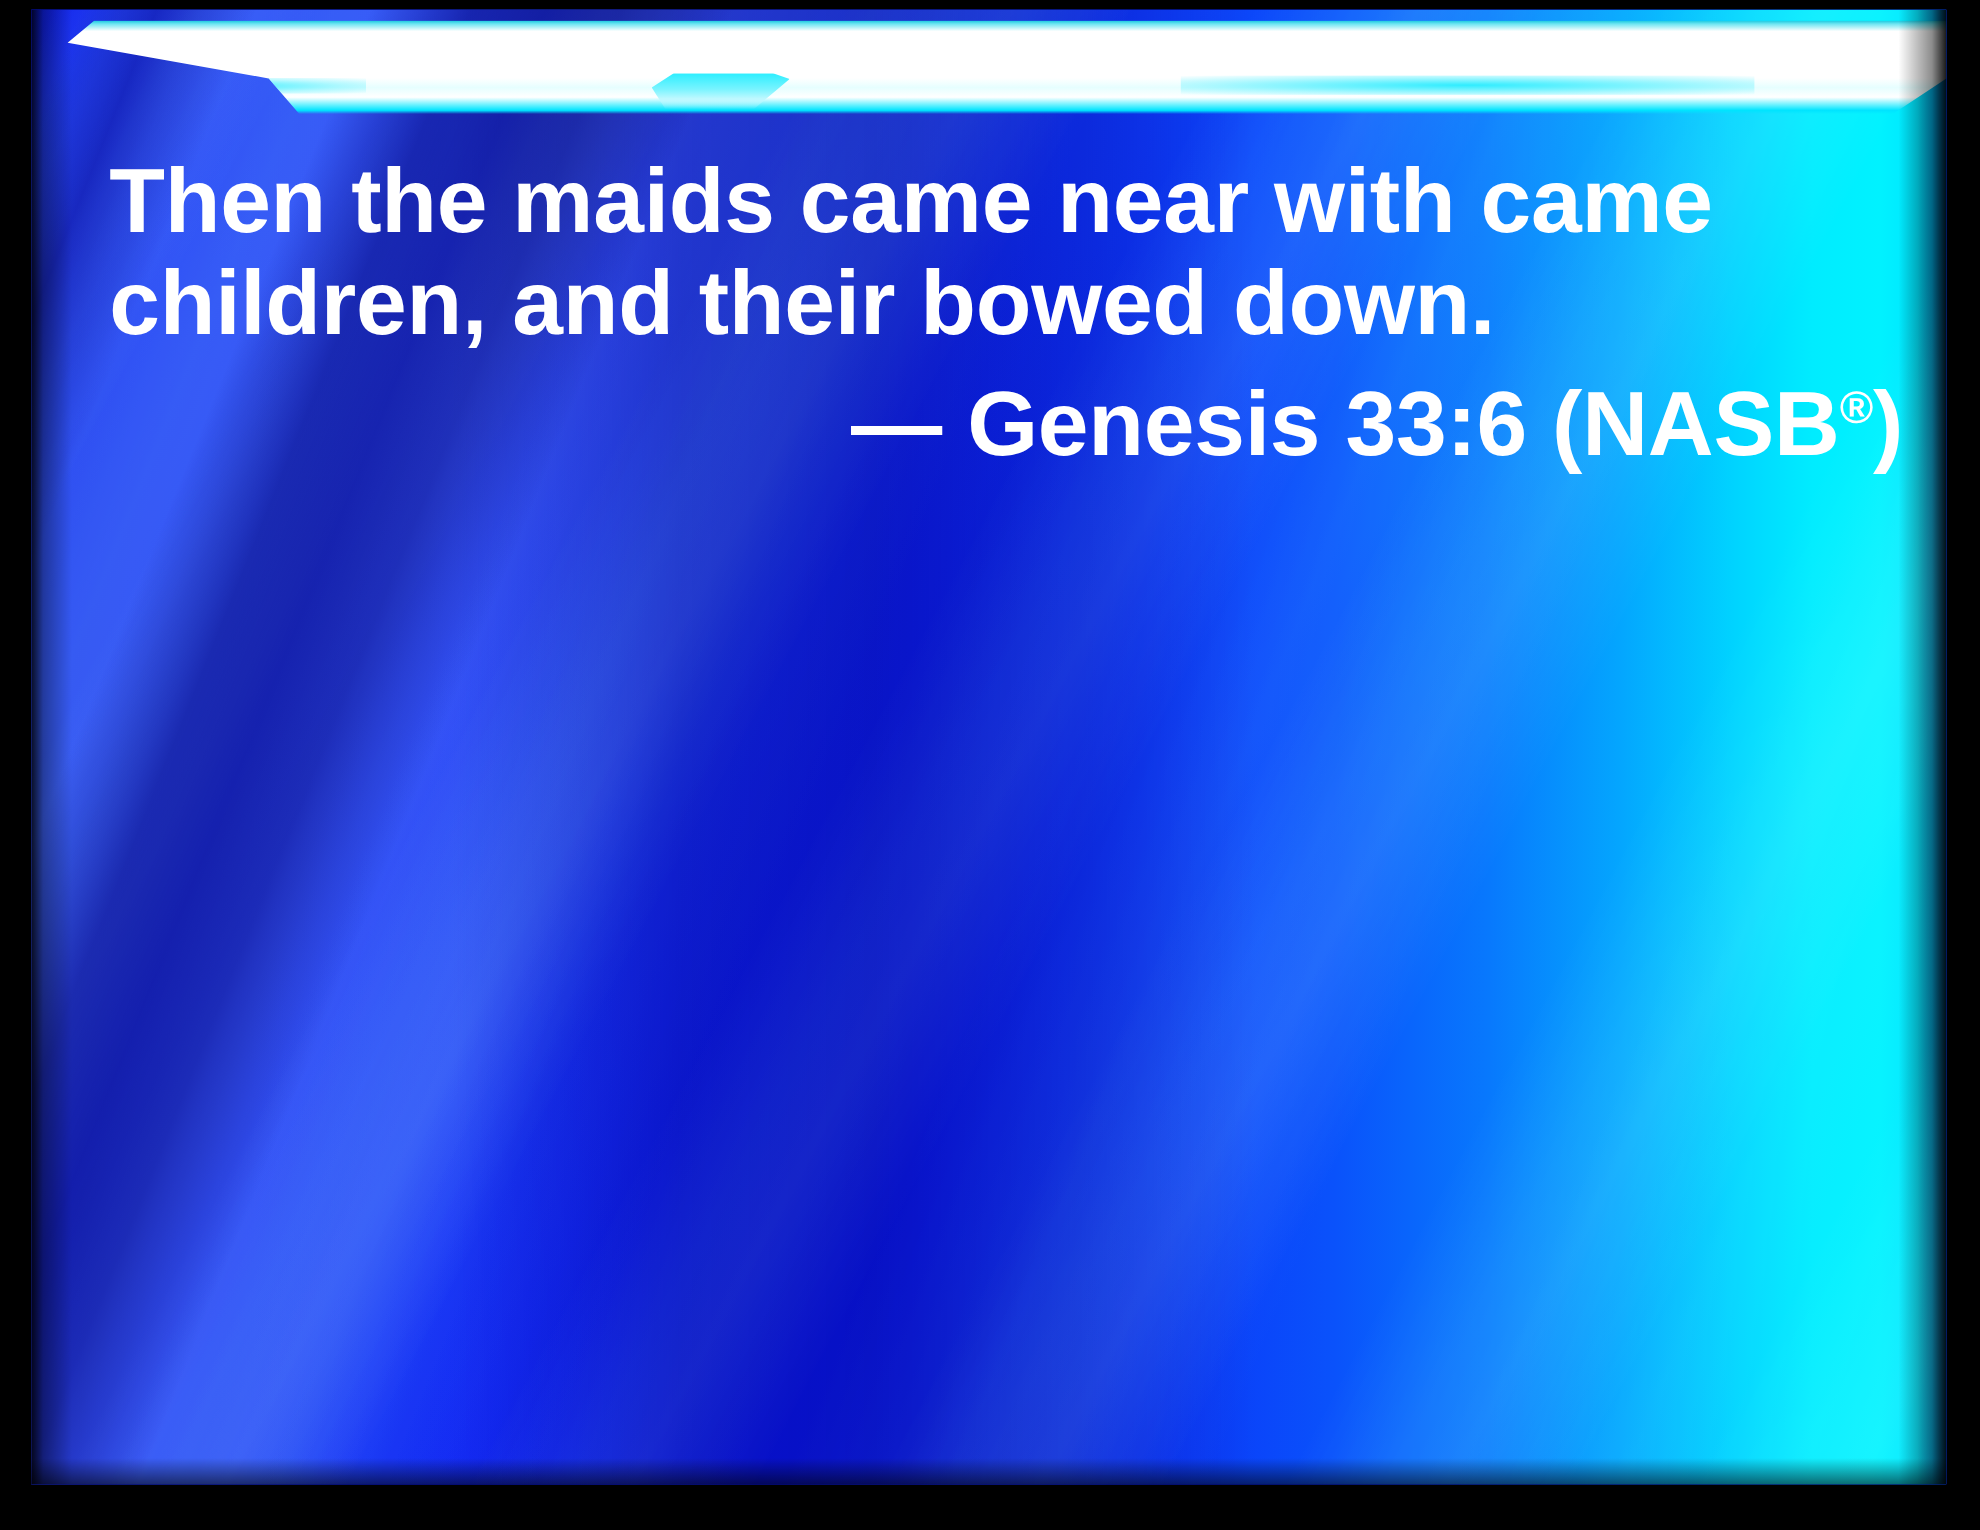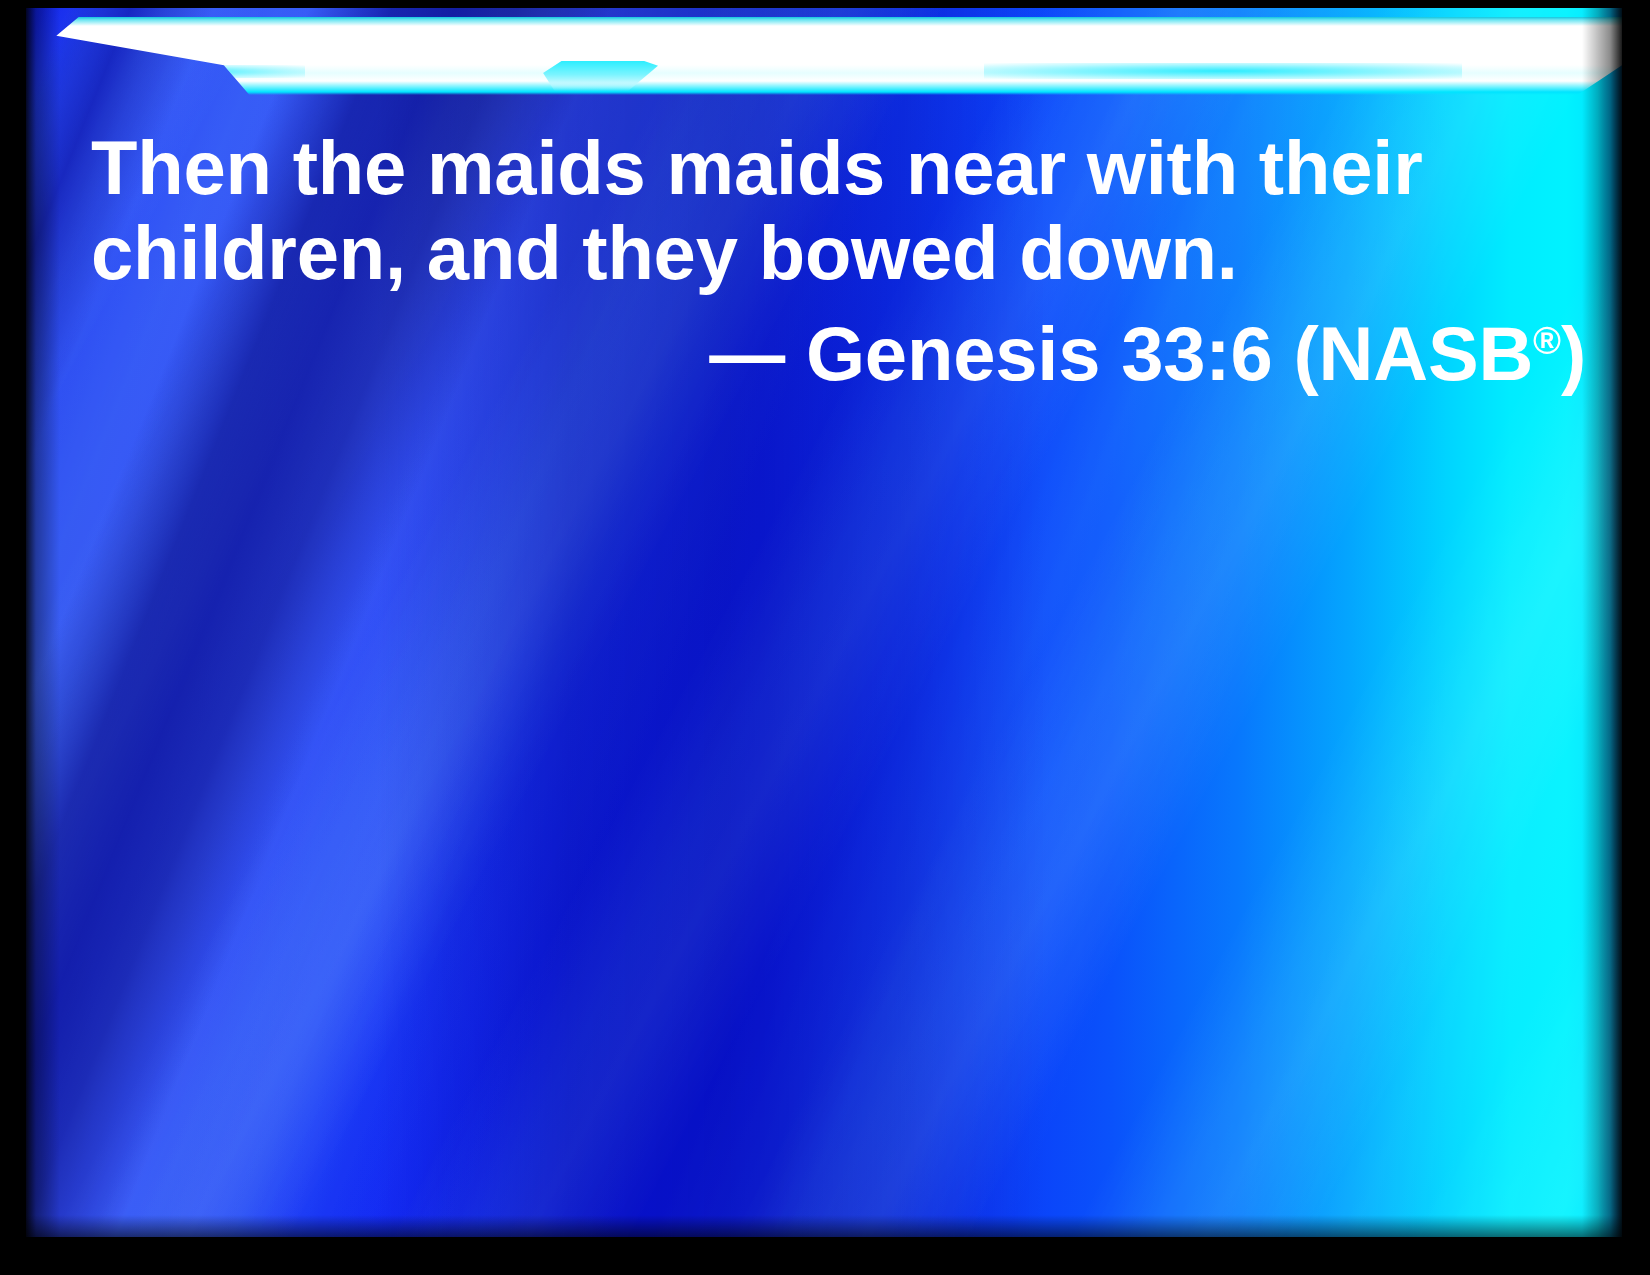--- a/index.html
+++ b/index.html
@@ -255,19 +255,19 @@
       <div id="glow-wisp-left"></div>
       <div id="glow-wisp-right"></div>
       <div id="glow-notch"></div>
     </div>
 
     <div class="layer vignette-left"></div>
     <div class="layer vignette-right"></div>
     <div class="layer vignette-bottom"></div>
 
     <div id="verse-block">
-      <div class="verse-line" id="verse-line-1">Then the maids maids near with their</div>
-      <div class="verse-line" id="verse-line-2">children, and they bowed down.</div>
+      <div class="verse-line" id="verse-line-1">Then the maids came near with came</div>
+      <div class="verse-line" id="verse-line-2">children, and their bowed down.</div>
       <div class="verse-line" id="verse-line-3"><span>— Genesis 33:6 (NASB</span><span class="reg-mark">®</span><span>)</span></div>
     </div>
 
   </div>
 </div>
 
 </body></html>

